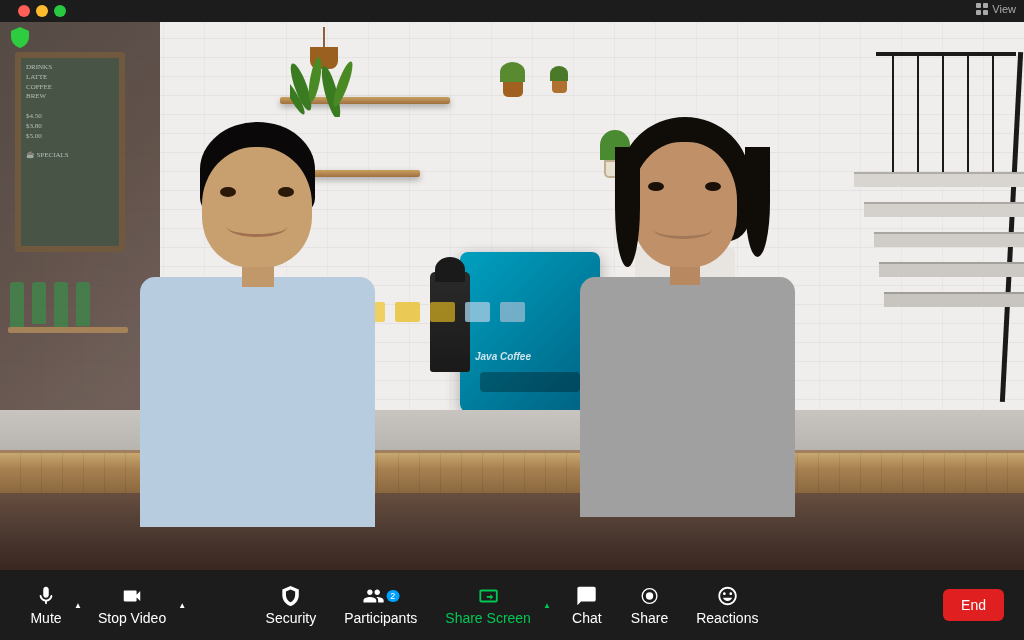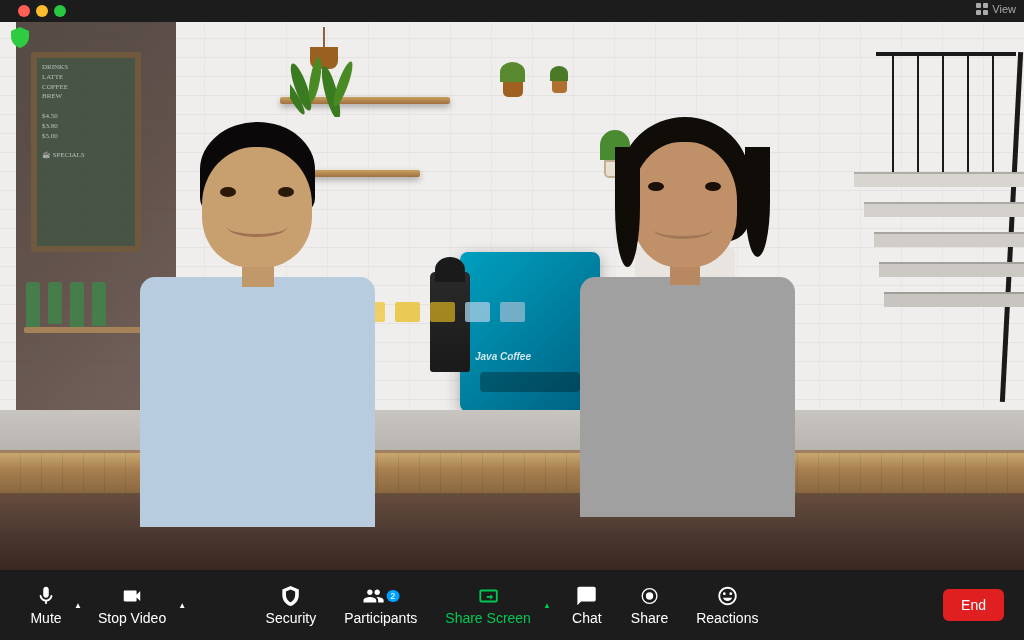--- a/index.html
+++ b/index.html
@@ -81,21 +81,20 @@
 
     
     .left-wall {
       position: absolute;
       left: 0;
       top: 0;
       width: 160px;
       bottom: 0;
       background: linear-gradient(135deg, #3a2e28 0%, #4a3830 40%, #5a4840 70%);
       opacity: 0.85;
-      margin-left: 16px;
     }
 
     
     .chalkboard {
       position: absolute;
       left: 15px;
       top: 30px;
       width: 110px;
       height: 200px;
       background: #2a3a2a;

